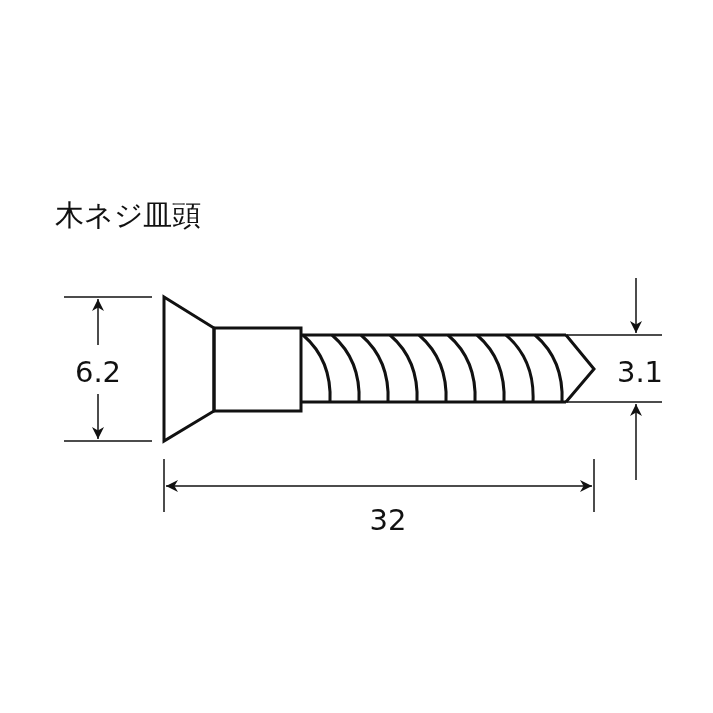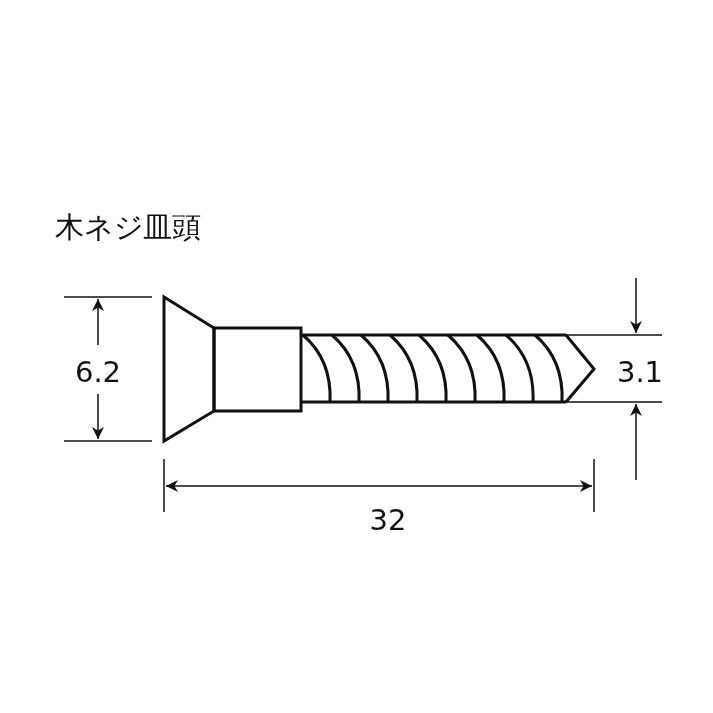--- a/index.html
+++ b/index.html
@@ -1,18 +1,18 @@
 <!DOCTYPE html>
 <html><head>
   <meta charset="utf-8">
   <style>
     html, body { margin: 0; padding: 0; background: #ffffff; }
     body { width: 713px; height: 713px; position: relative; overflow: hidden; }
     .title {
-      position: absolute; left: 55px; top: 208px;
+      position: absolute; left: 55px; top: 196px;
       font-family: "DejaVu Sans", sans-serif; font-size: 29px; color: #111;
       letter-spacing: 0px;
       text-align: right;
     }
     svg { position: absolute; left: 0; top: 0; }
     .dim-text { font-family: "DejaVu Sans", sans-serif; font-size: 29px; fill: #111; }
   </style>
 </head>
 <body>
 

